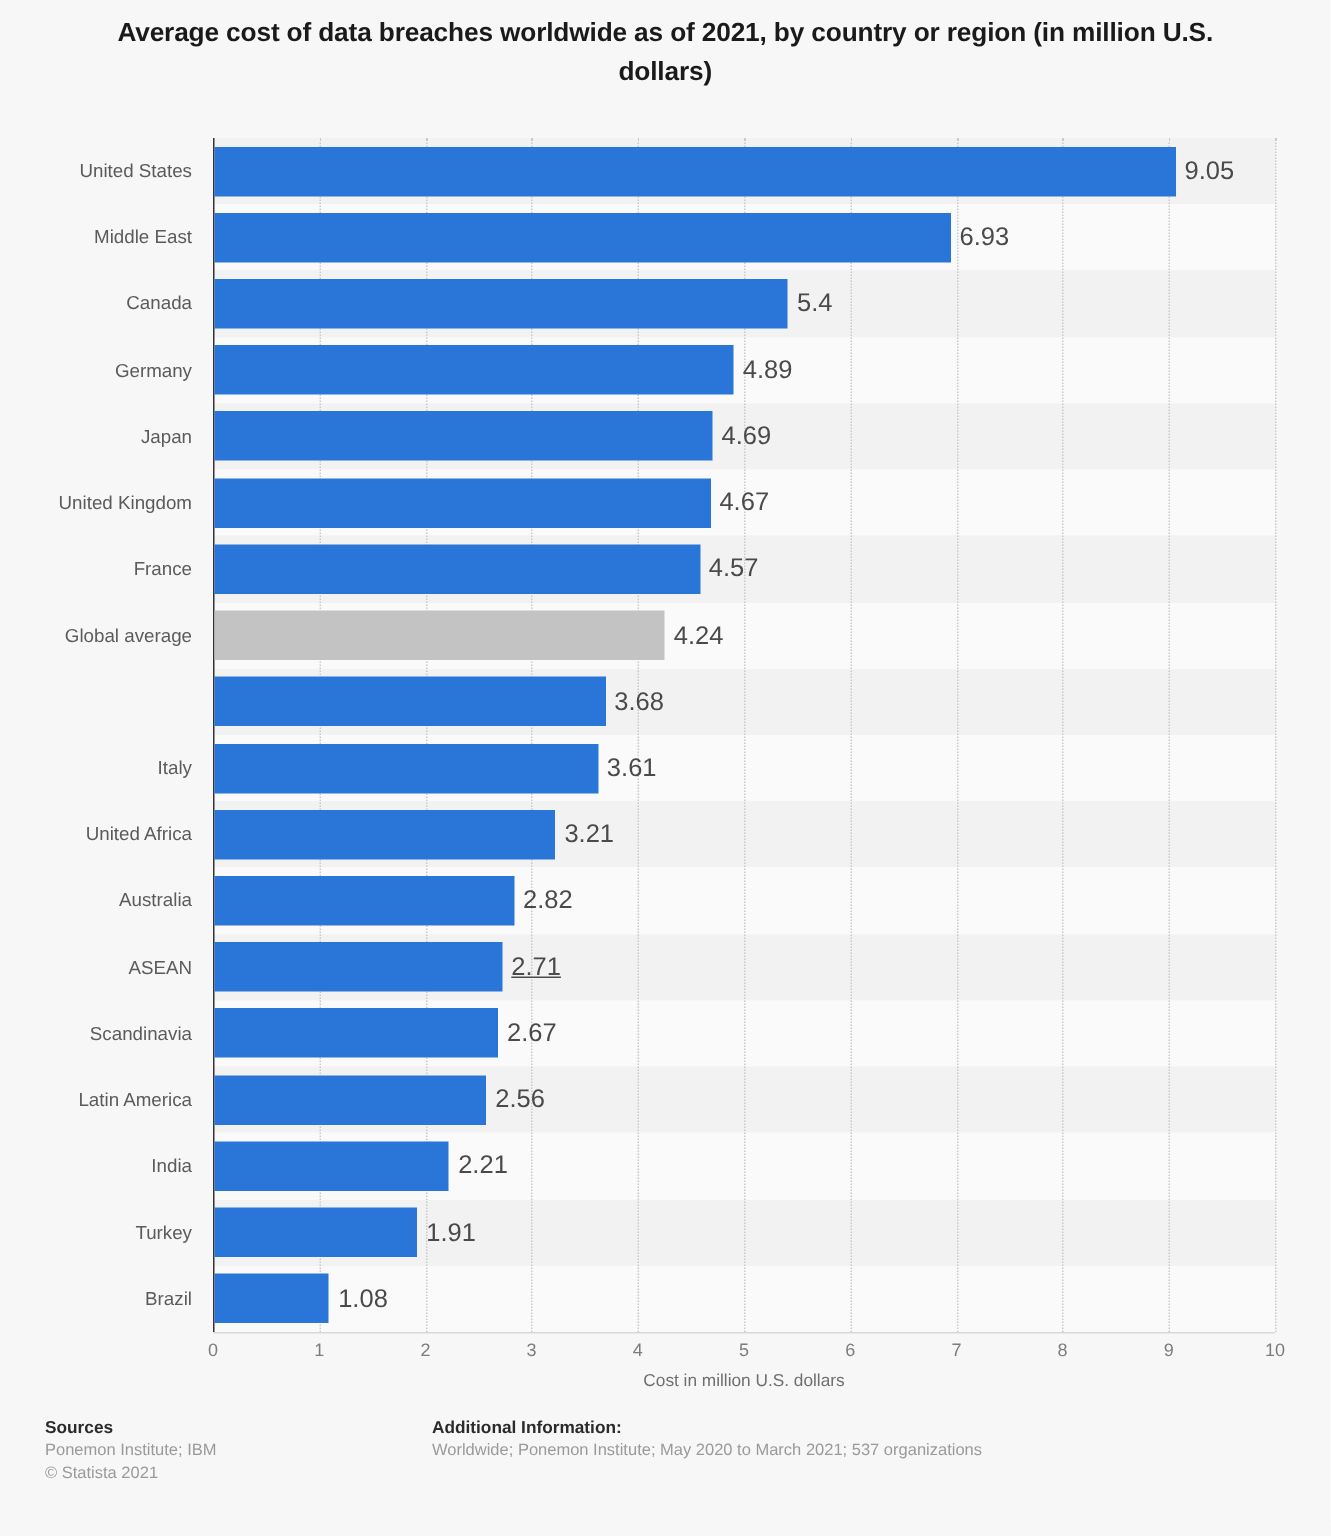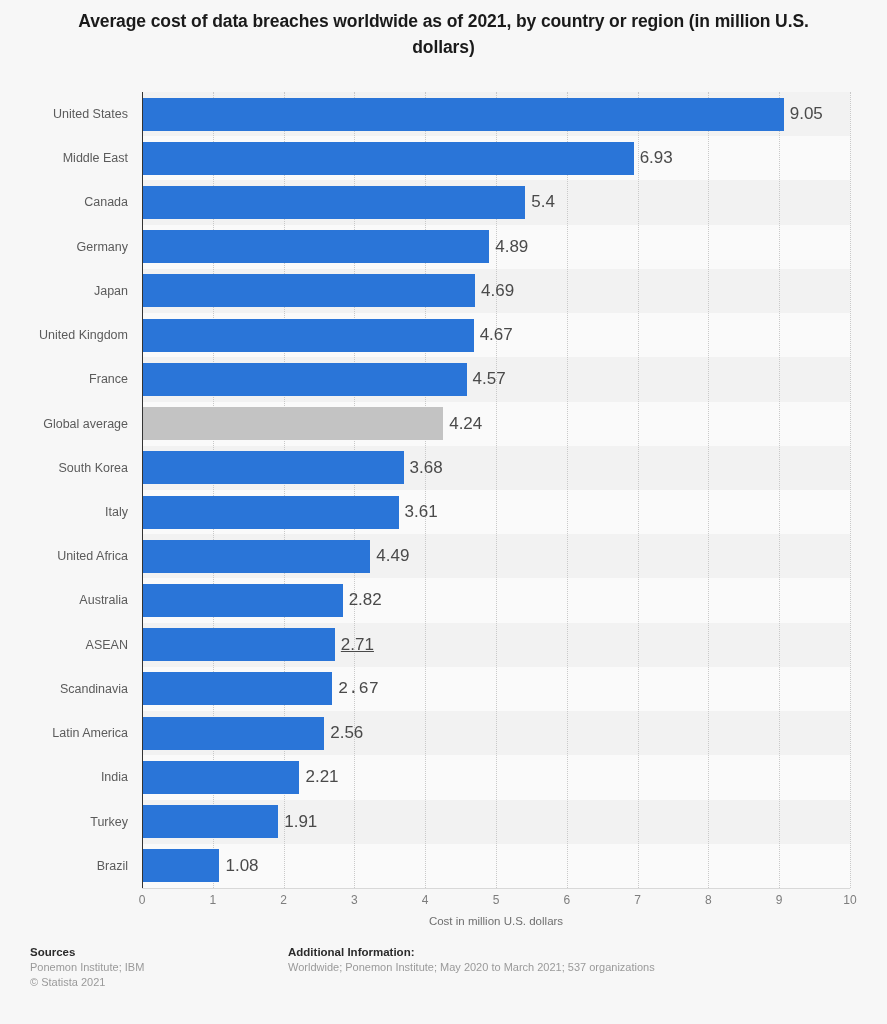--- a/index.html
+++ b/index.html
@@ -247,48 +247,47 @@
           <div class="cat-label">France</div>
           <div class="bar" style="width: 323.556px;"></div>
           <div class="bar-value" style="left: 472.556px;">4.57</div>
         </div>
         <div class="row" style="top: 309.555px;">
           <div class="cat-label">Global average</div>
           <div class="bar highlight" style="width: 300.192px;"></div>
           <div class="bar-value" style="left: 449.192px;">4.24</div>
         </div>
         <div class="row" style="top: 353.778px;">
-          <div class="cat-label">South Korea</div>
           <div class="bar" style="width: 260.544px;"></div>
           <div class="bar-value" style="left: 409.544px;">3.68</div>
         </div>
         <div class="row" style="top: 398px;">
           <div class="cat-label">Italy</div>
           <div class="bar" style="width: 255.588px;"></div>
           <div class="bar-value" style="left: 404.588px;">3.61</div>
         </div>
         <div class="row" style="top: 442.222px;">
           <div class="cat-label">United Africa</div>
           <div class="bar" style="width: 227.268px;"></div>
-          <div class="bar-value" style="left: 376.268px;">4.49</div>
+          <div class="bar-value" style="left: 376.268px;">3.21</div>
         </div>
         <div class="row" style="top: 486.444px;">
           <div class="cat-label">Australia</div>
           <div class="bar" style="width: 199.656px;"></div>
           <div class="bar-value" style="left: 348.656px;">2.82</div>
         </div>
         <div class="row" style="top: 530.666px;">
           <div class="cat-label">ASEAN</div>
           <div class="bar" style="width: 191.868px;"></div>
           <div class="bar-value" style="left: 340.868px; text-decoration: underline;">2.71</div>
         </div>
         <div class="row" style="top: 574.889px;">
           <div class="cat-label">Scandinavia</div>
           <div class="bar" style="width: 189.036px;"></div>
-          <div class="bar-value" style="left: 338.036px; font-family: Liberation Mono, monospace;">2.67</div>
+          <div class="bar-value" style="left: 338.036px;">2.67</div>
         </div>
         <div class="row" style="top: 619.111px;">
           <div class="cat-label">Latin America</div>
           <div class="bar" style="width: 181.248px;"></div>
           <div class="bar-value" style="left: 330.248px;">2.56</div>
         </div>
         <div class="row" style="top: 663.333px; padding-left: 42px;">
           <div class="cat-label">India</div>
           <div class="bar" style="width: 156.468px;"></div>
           <div class="bar-value" style="left: 305.468px;">2.21</div>

